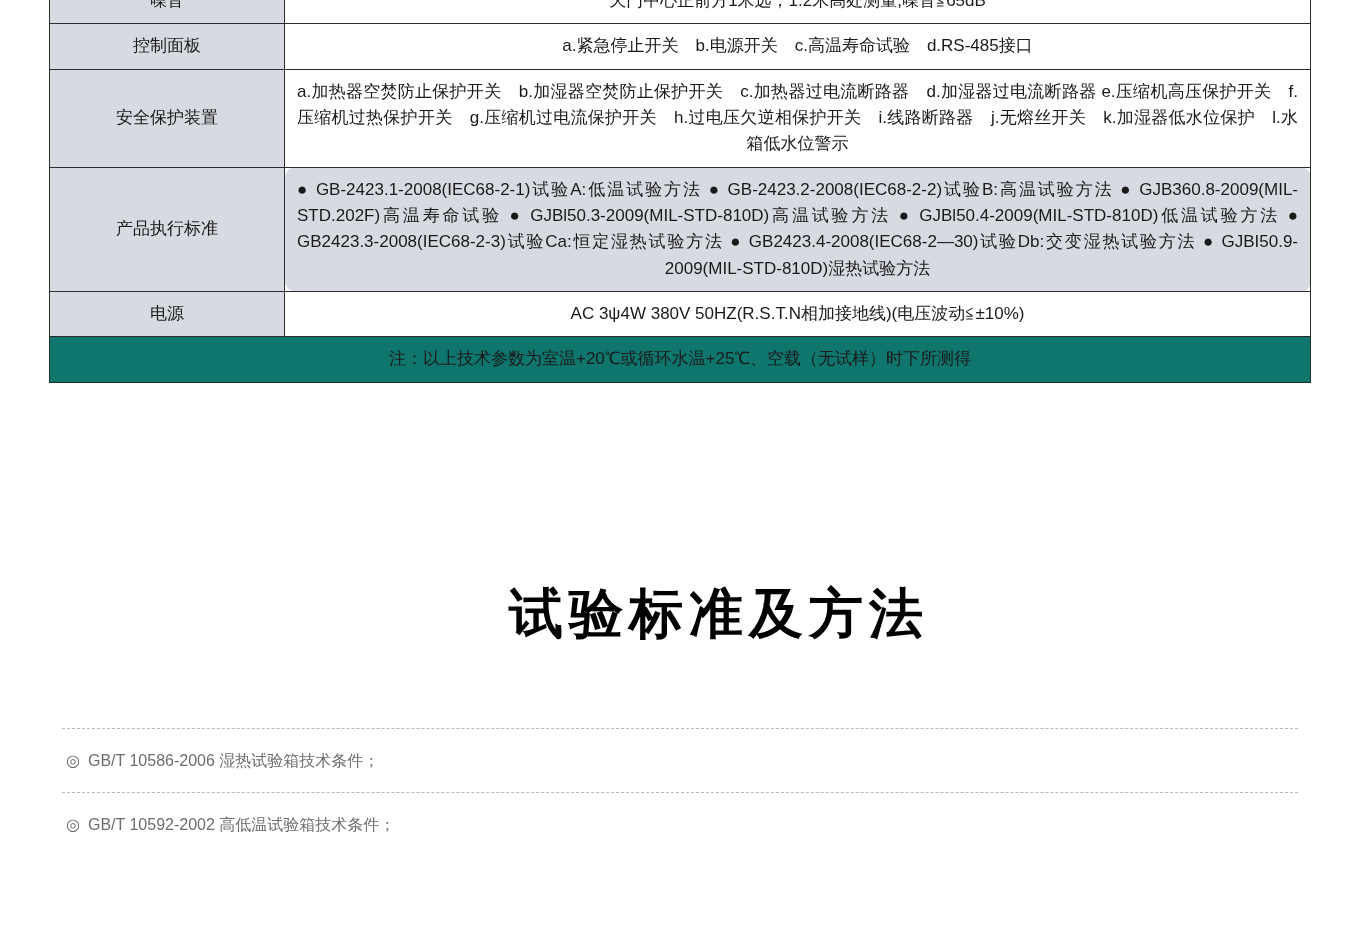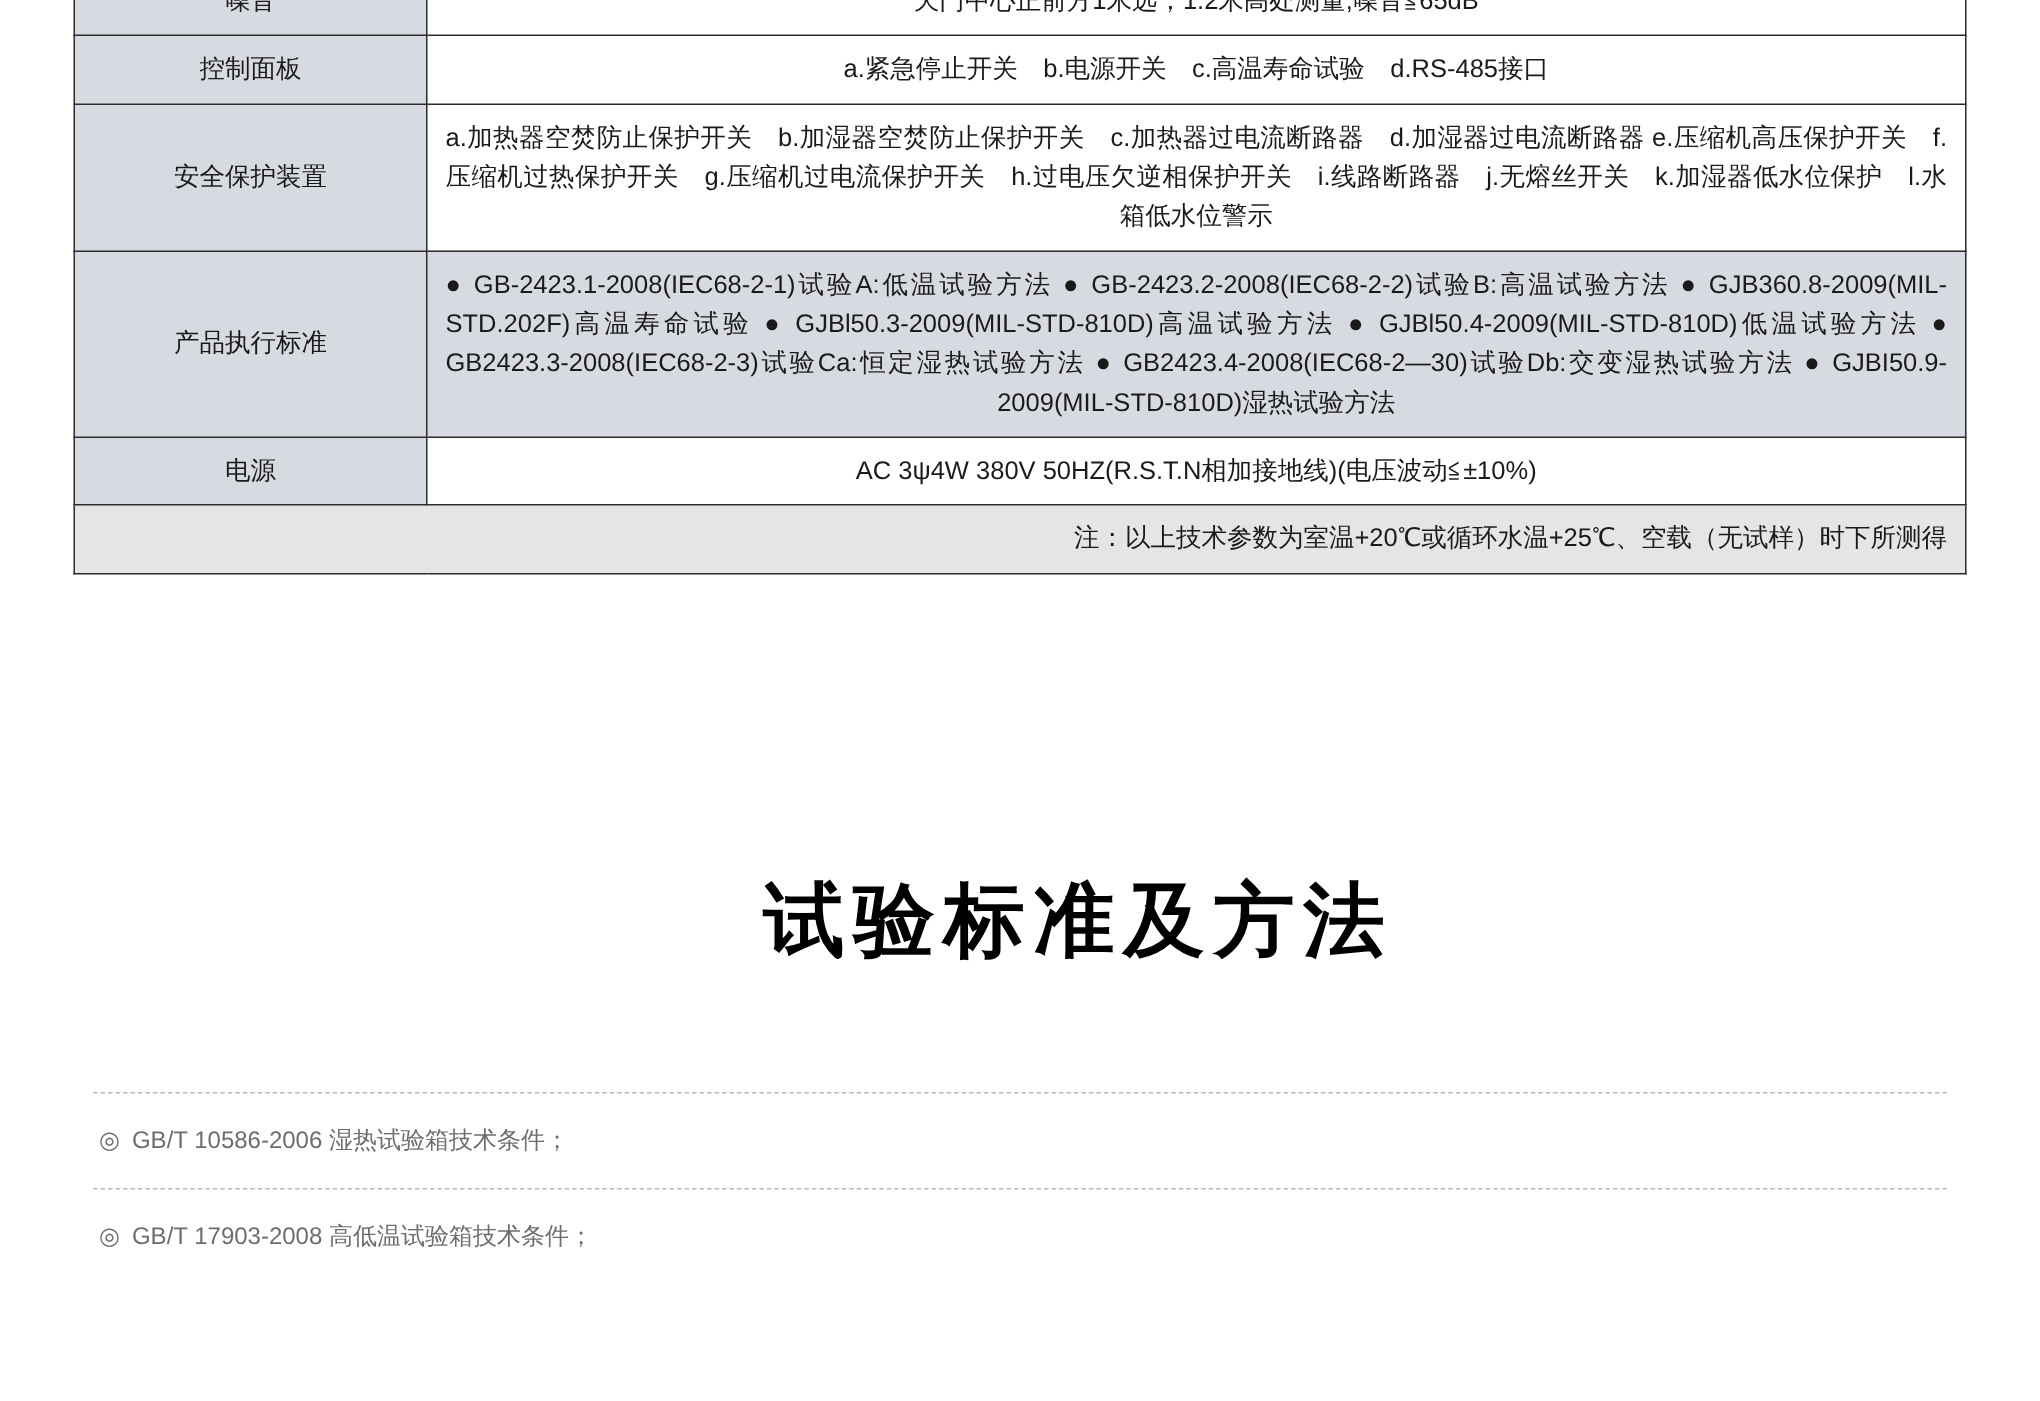--- a/index.html
+++ b/index.html
@@ -41,29 +41,30 @@
     text-align: center;
     background: #d7dae1;
     white-space: nowrap;
   }
   .spec-table td.value {
     text-align: center;
     background: #ffffff;
   }
   .spec-table tr.shaded td.value {
     background: #d7dae1;
+    border-radius: 11px;
   }
   .spec-table td.value.justify {
     text-align: justify;
     text-align-last: center;
     margin-left: 37px;
   }
   .spec-table td.note {
-    text-align: right;
-    background: #e5e5e5;
+    text-align: center;
+    background: #0f766e;
   }
 
   
   .section-title {
     position: absolute;
     left: 0;
     top: 578px;
     width: 1360px;
     text-align: center;
     font-size: 54px;
@@ -127,17 +128,17 @@
     </tbody>
   </table>
 
   <div class="section-title">试验标准及方法</div>
 
   <div class="std-list">
     <div class="std-item">
       <span class="std-bullet">◎</span><span>GB/T 10586-2006 湿热试验箱技术条件；</span>
     </div>
     <div class="std-item">
-      <span class="std-bullet">◎</span><span>GB/T 17903-2008 高低温试验箱技术条件；</span>
+      <span class="std-bullet">◎</span><span>GB/T 10592-2002 高低温试验箱技术条件；</span>
     </div>
   </div>
 
 </div>
 
 </body></html>

